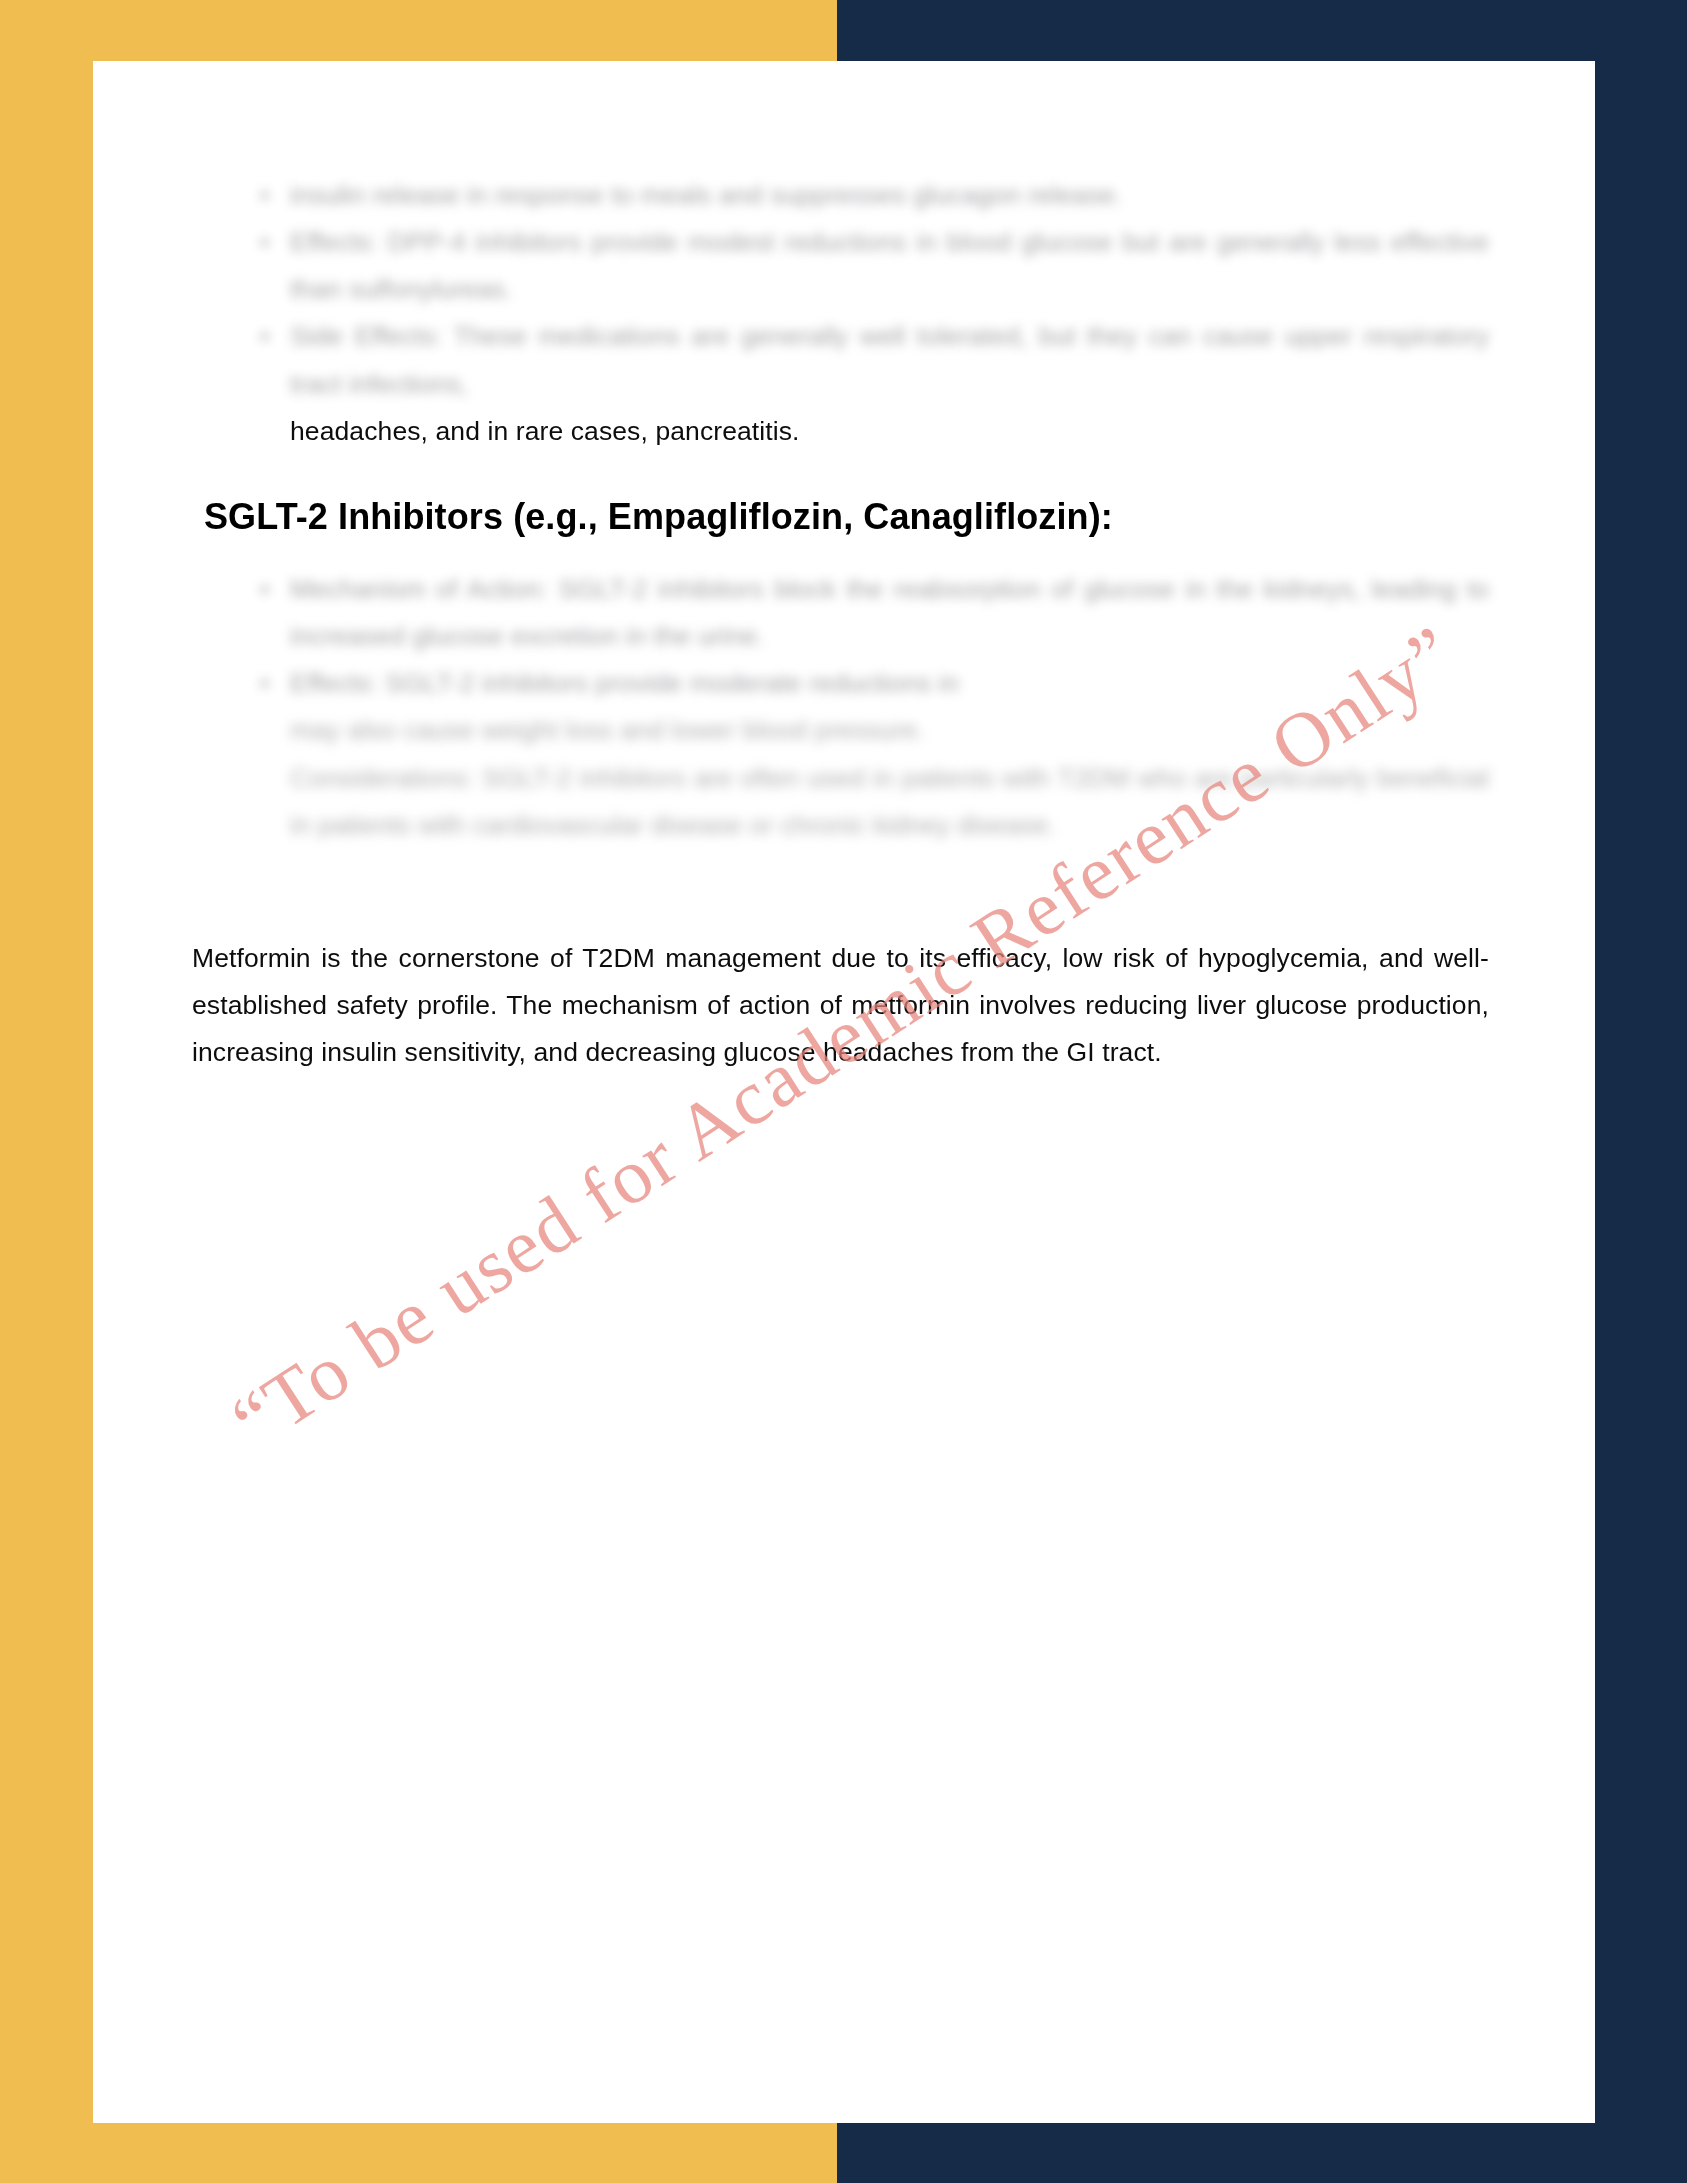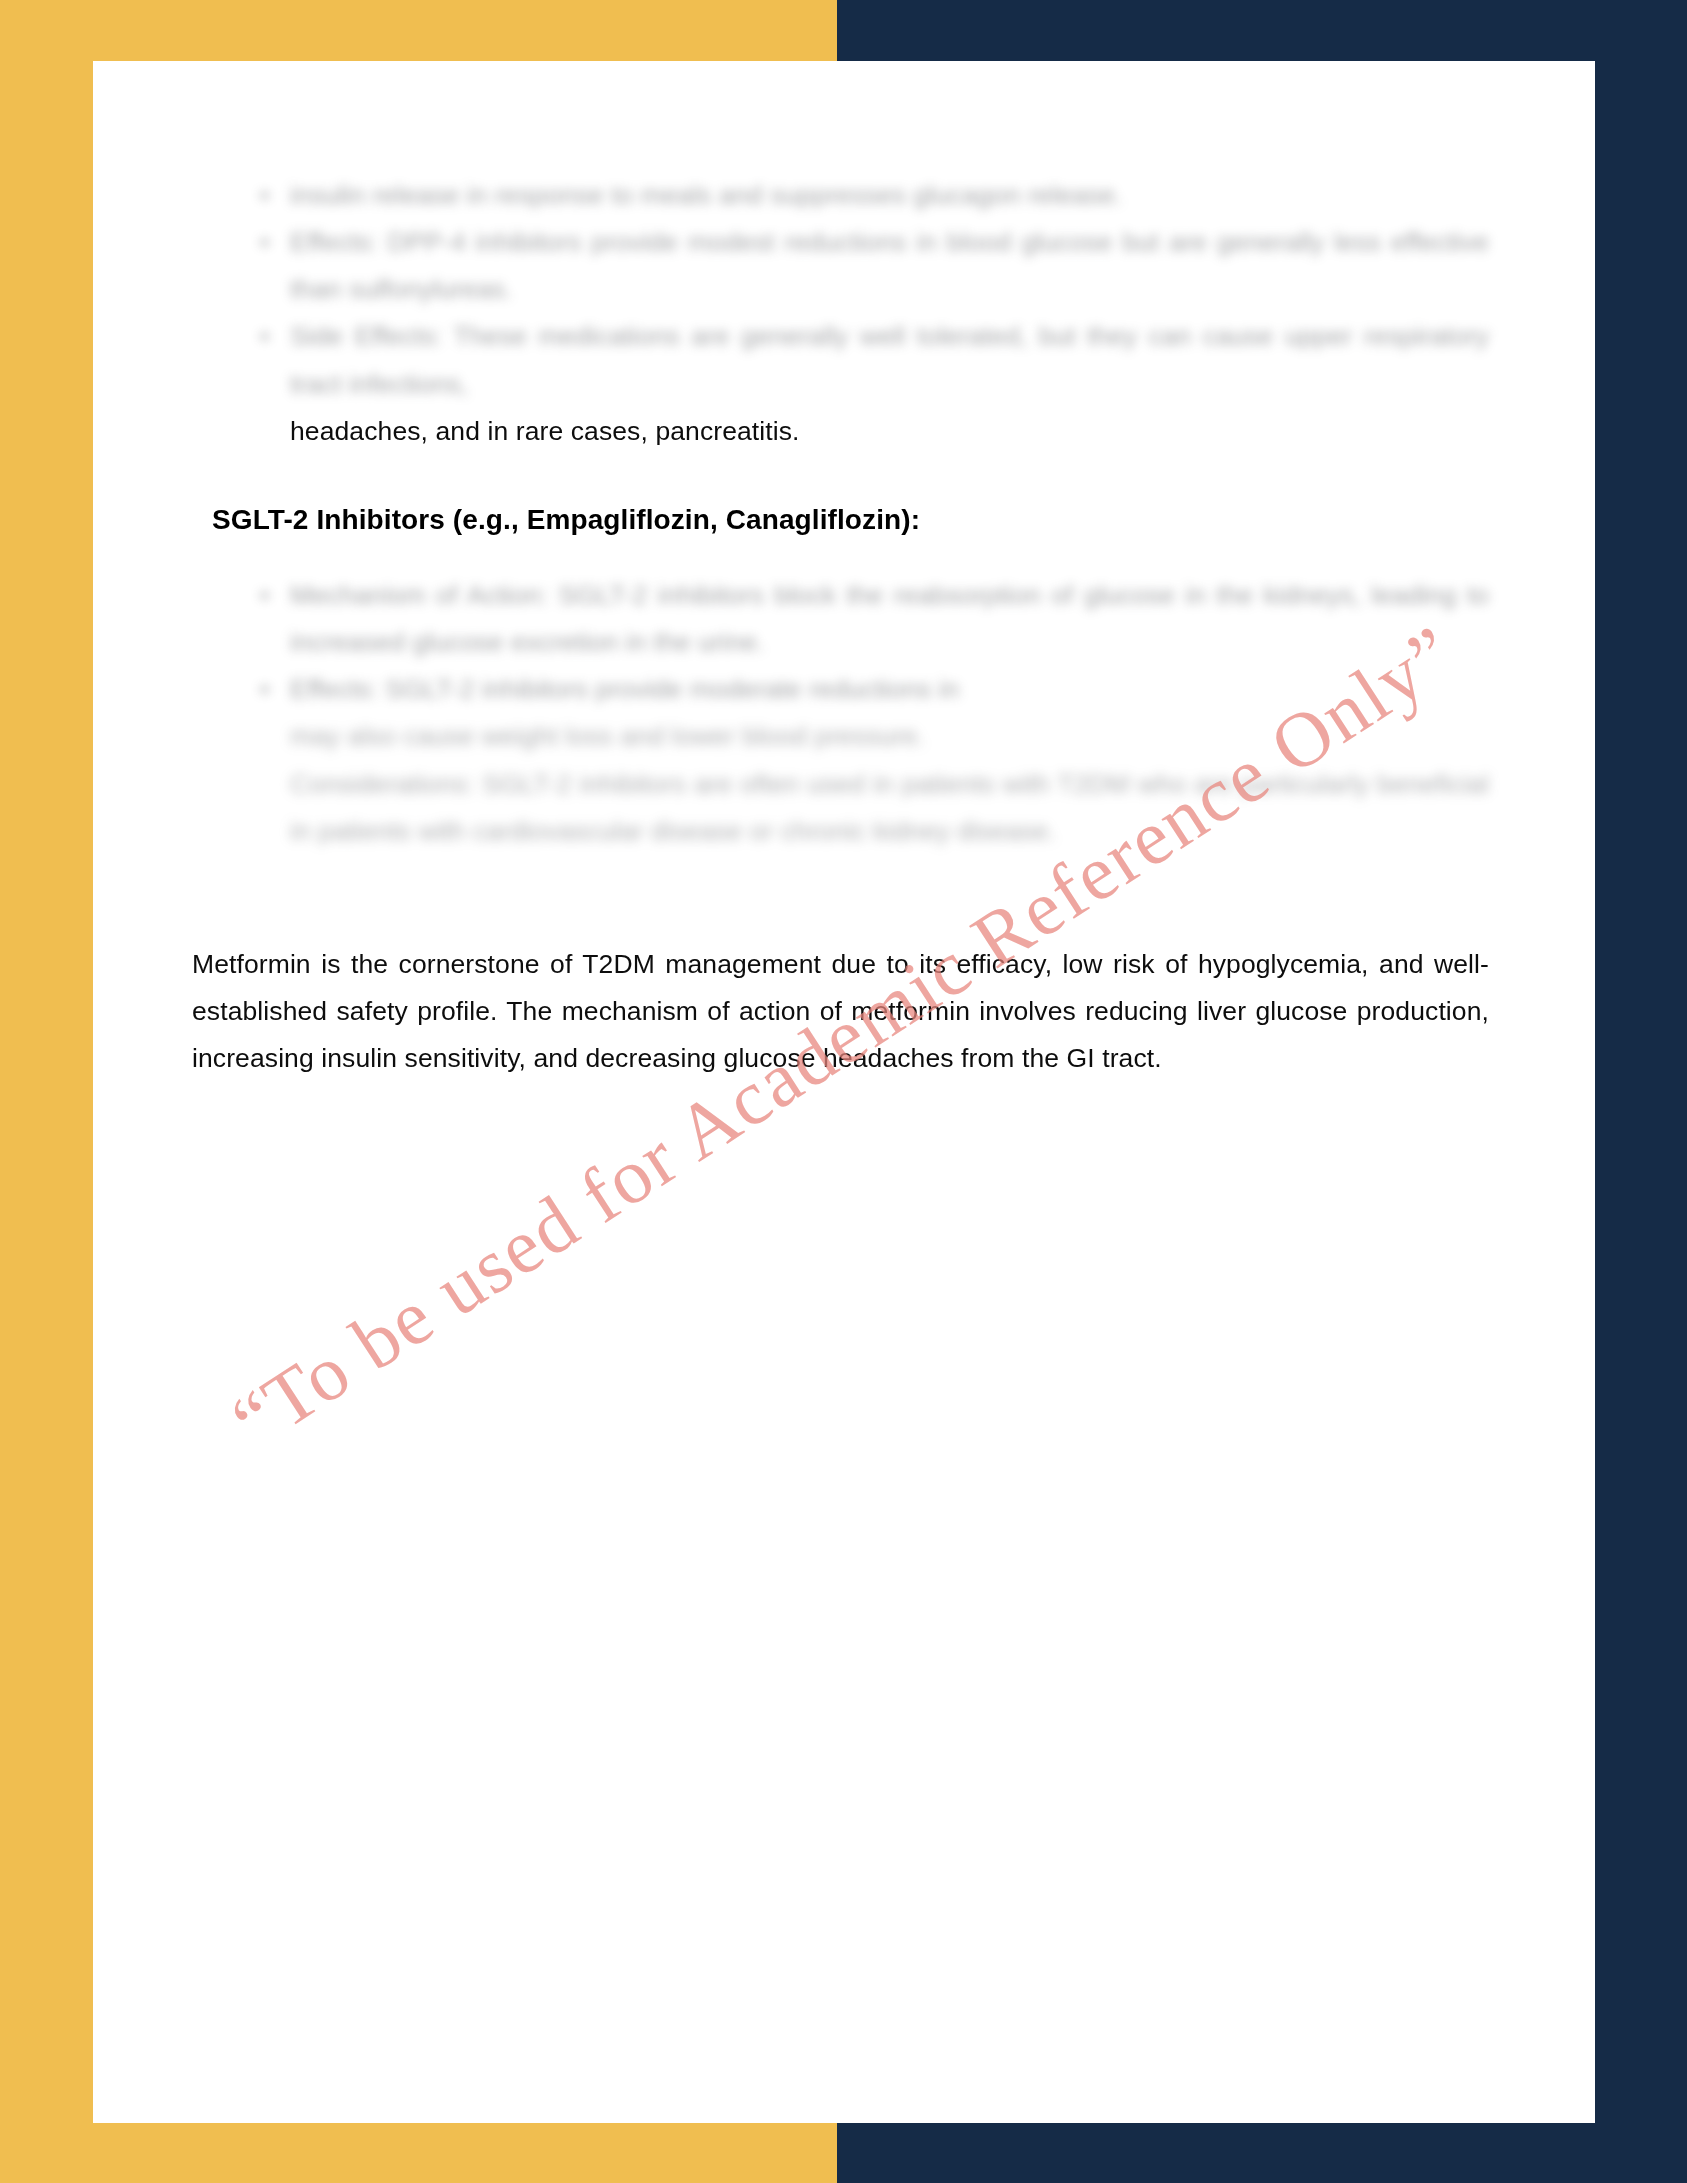--- a/index.html
+++ b/index.html
@@ -59,24 +59,24 @@
     line-height: 1.78;
     color: #0d0d0d;
     text-align: justify;
     margin: 0;
     letter-spacing: 0.1px;
   }
   .para.indent {
     padding-left: 98px;
   }
   .heading {
-    font-size: 28px;
+    font-size: 36px;
     font-weight: bold;
     color: #000000;
-    margin: 8px;
+    margin: 0;
     padding-left: 12px;
     letter-spacing: 0.1px;
   }
   .spacer-sm { height: 28px; }
   .spacer-md { height: 41px; }
   .spacer-lg { height: 58px; }
 
   
   .blurblock {
     filter: blur(5.3px);

